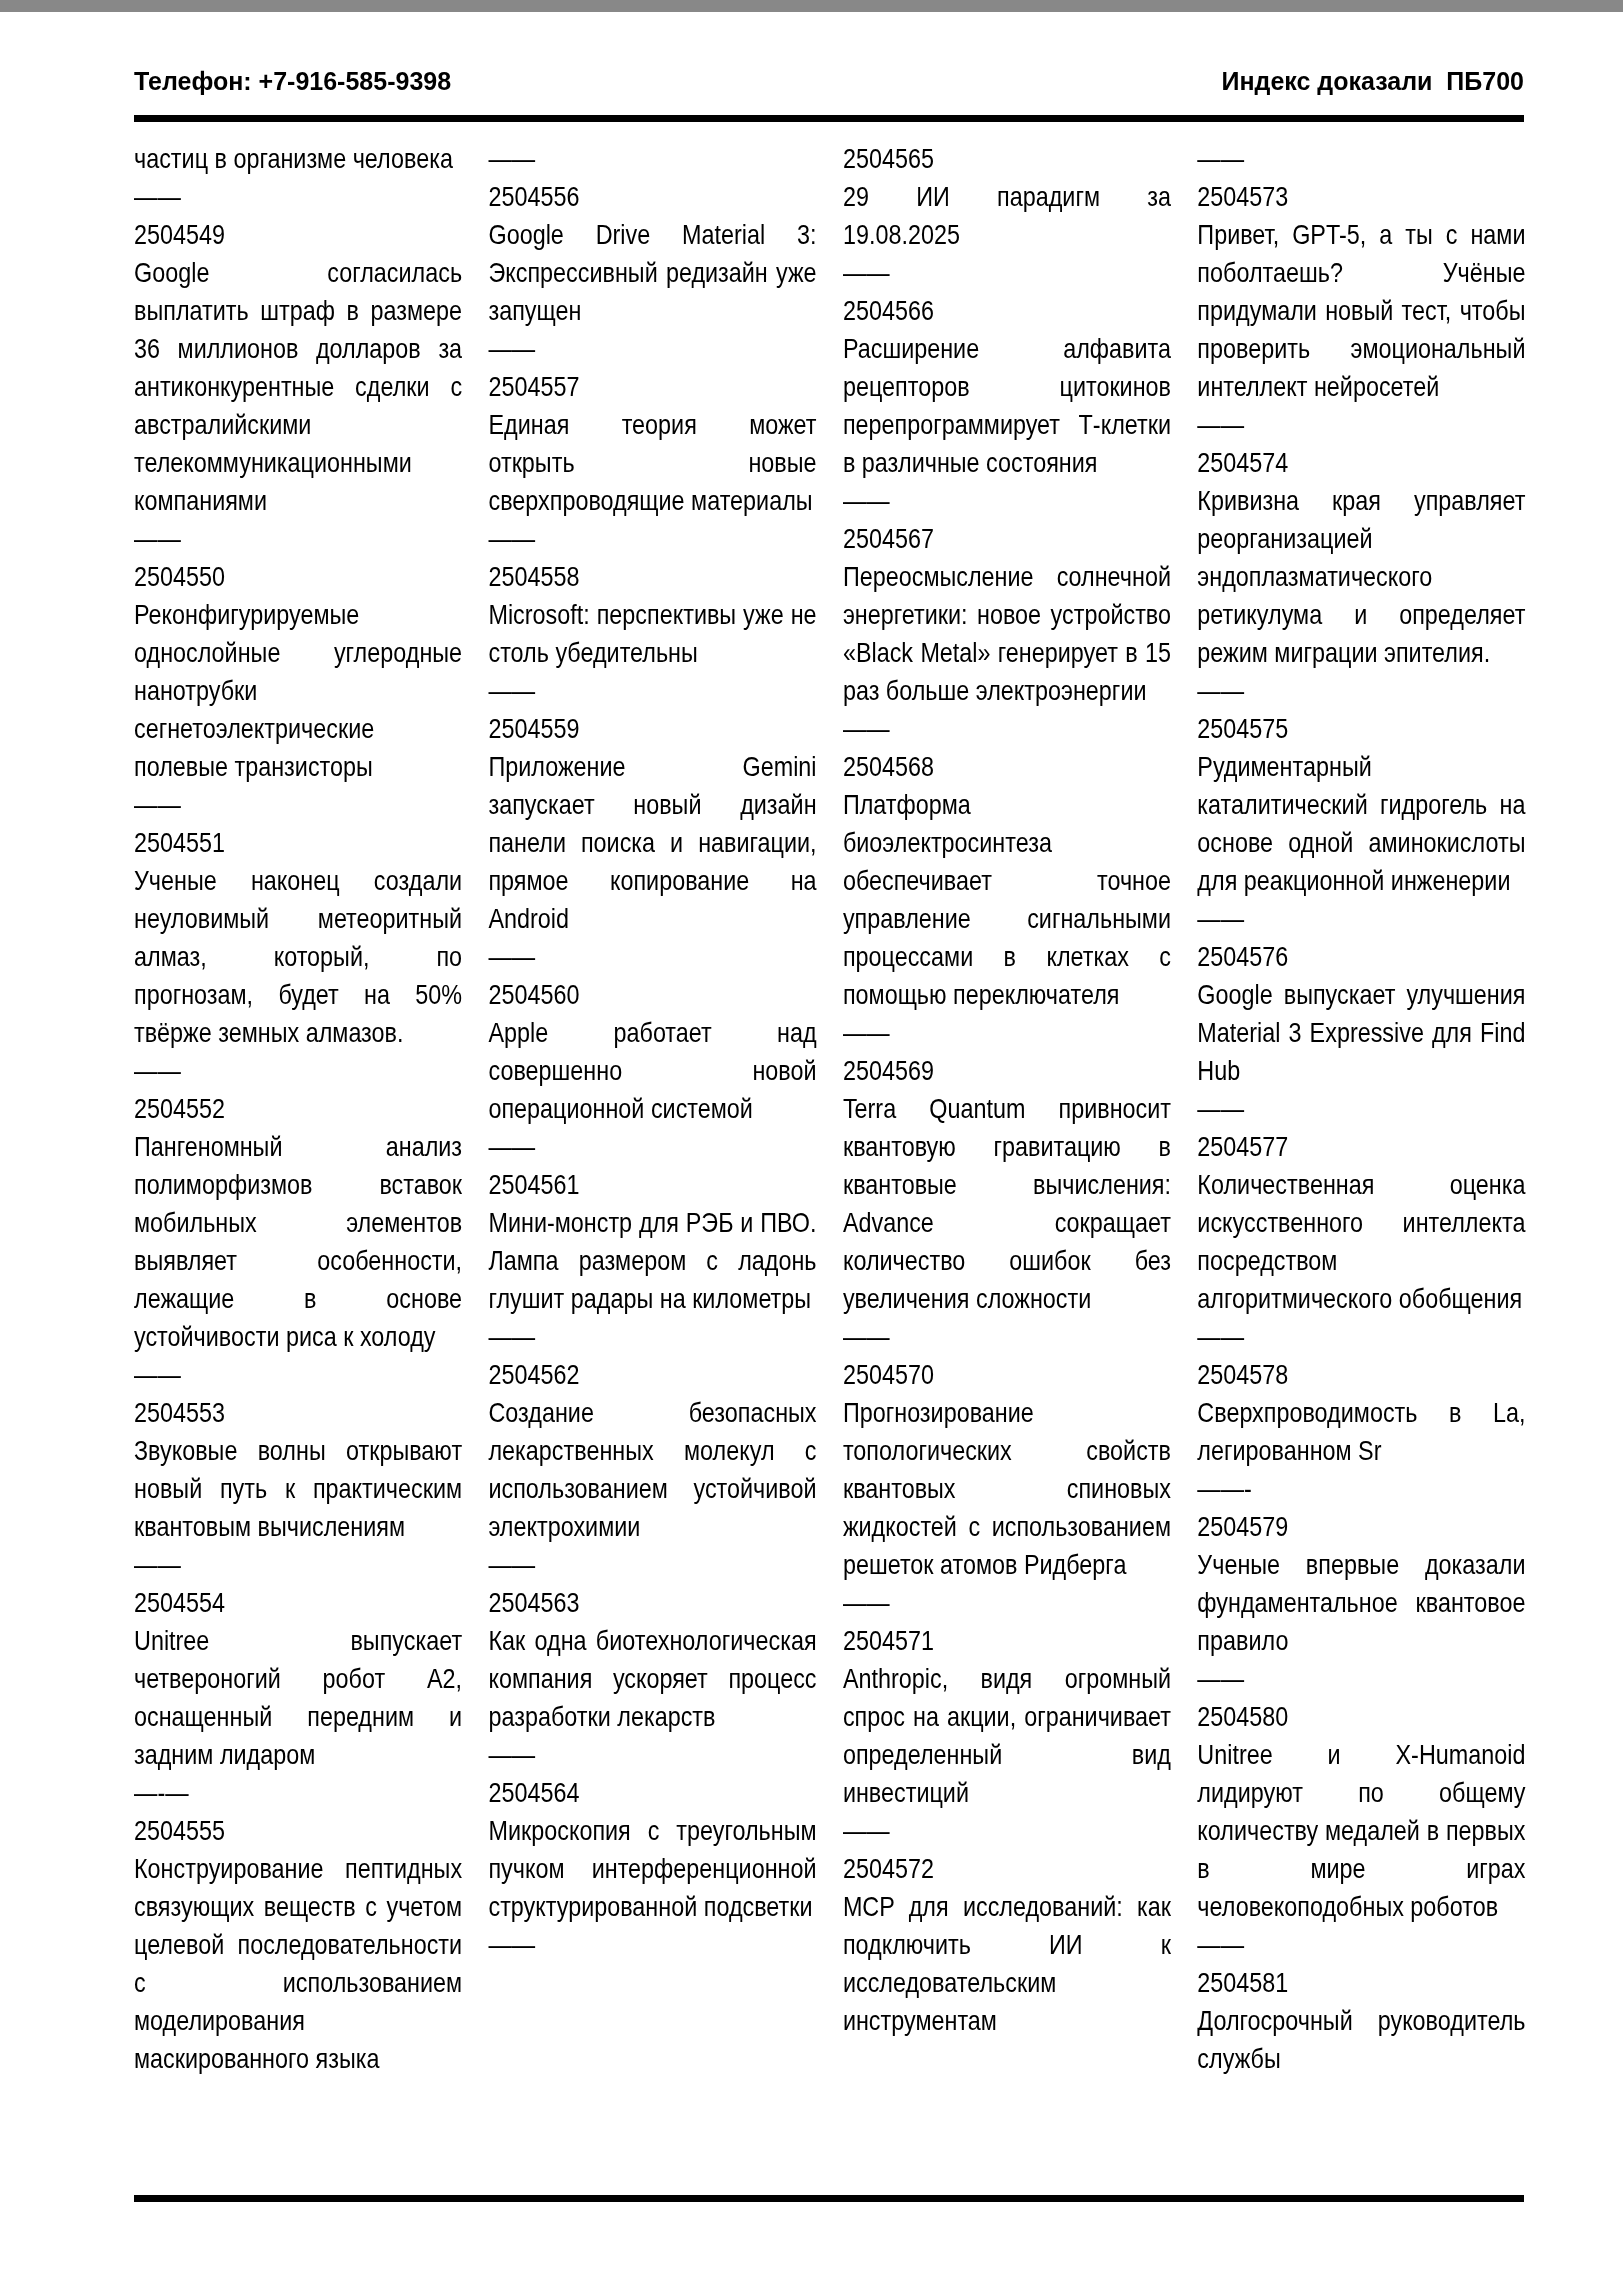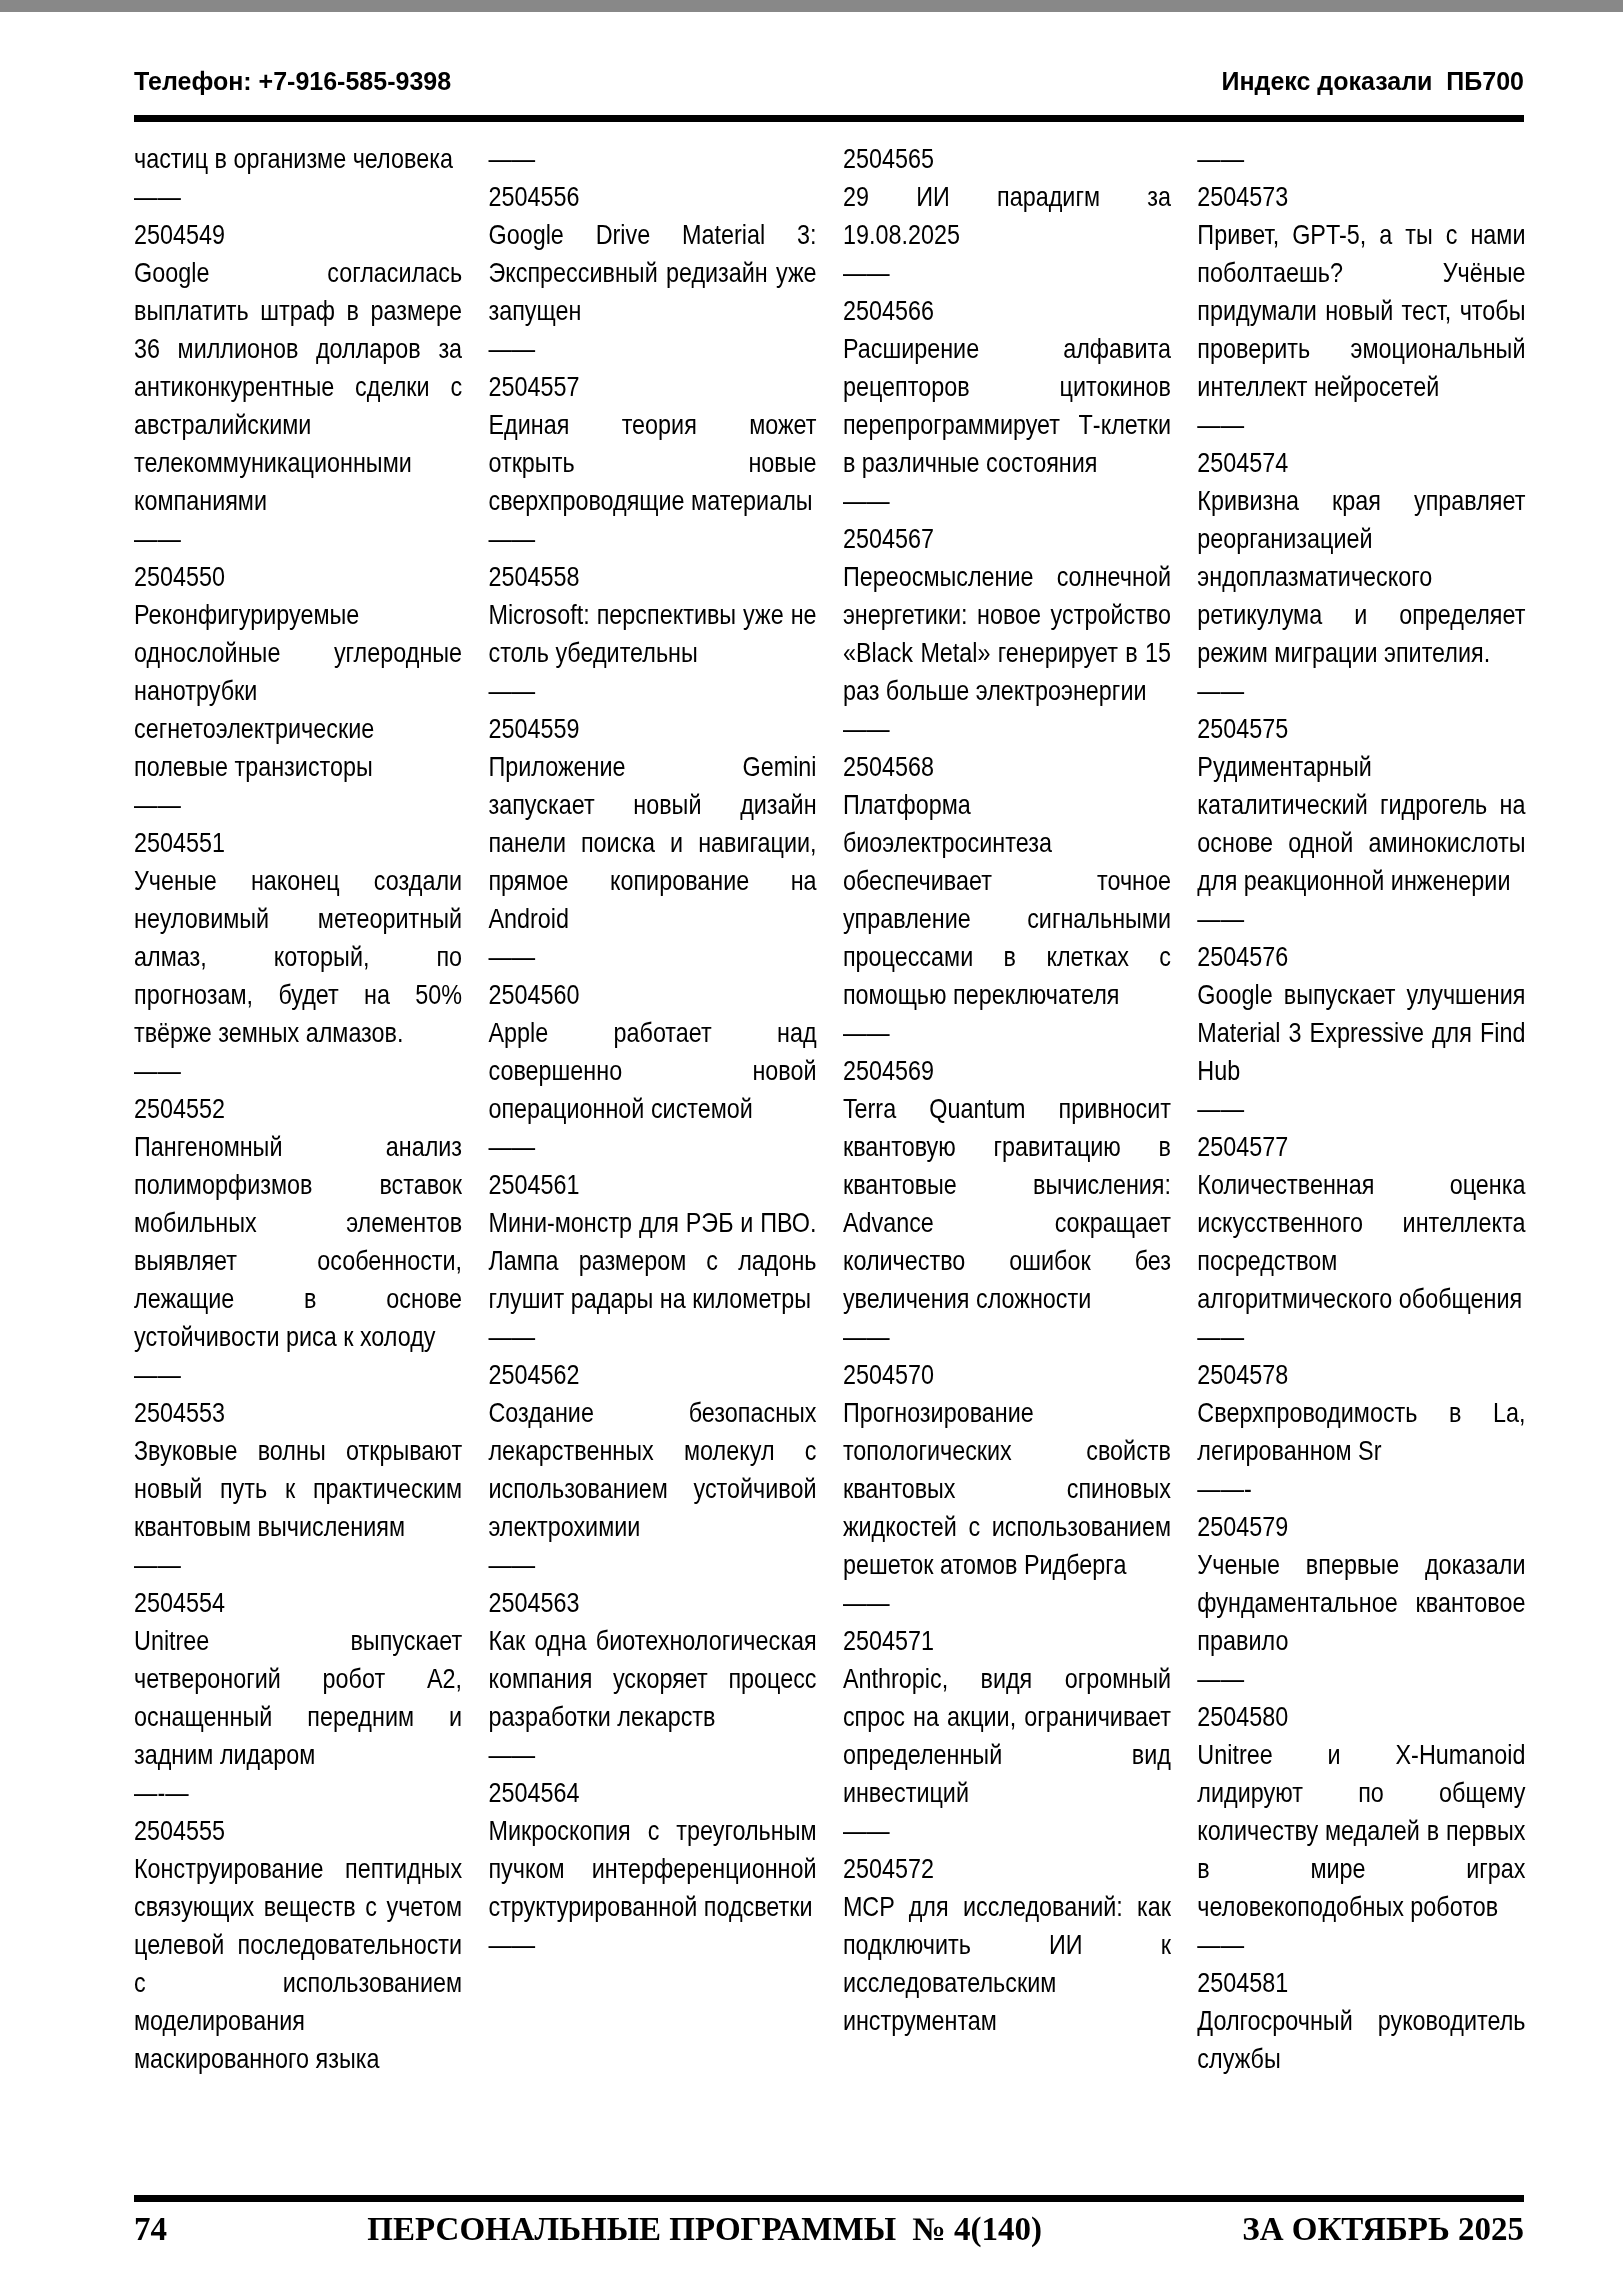--- a/index.html
+++ b/index.html
@@ -162,20 +162,15 @@
         <p class="num">2504580</p>
         <p class="t">Unitree и X-Humanoid лидируют по общему количеству медалей в первых в мире играх человекоподобных роботов</p>
         <p class="rule">——</p>
         <p class="num">2504581</p>
         <p class="t">Долгосрочный руководитель службы</p>
       </div>
     </div>
 
   <div class="hrule bottom"></div>
 
-  <div class="footer">
-    <span>74</span>
-    <span>ПЕРСОНАЛЬНЫЕ ПРОГРАММЫ  № 4(140)</span>
-    <span>ЗА ОКТЯБРЬ 2025</span>
-  </div>
 
 </div>
 
 
 </body></html>

